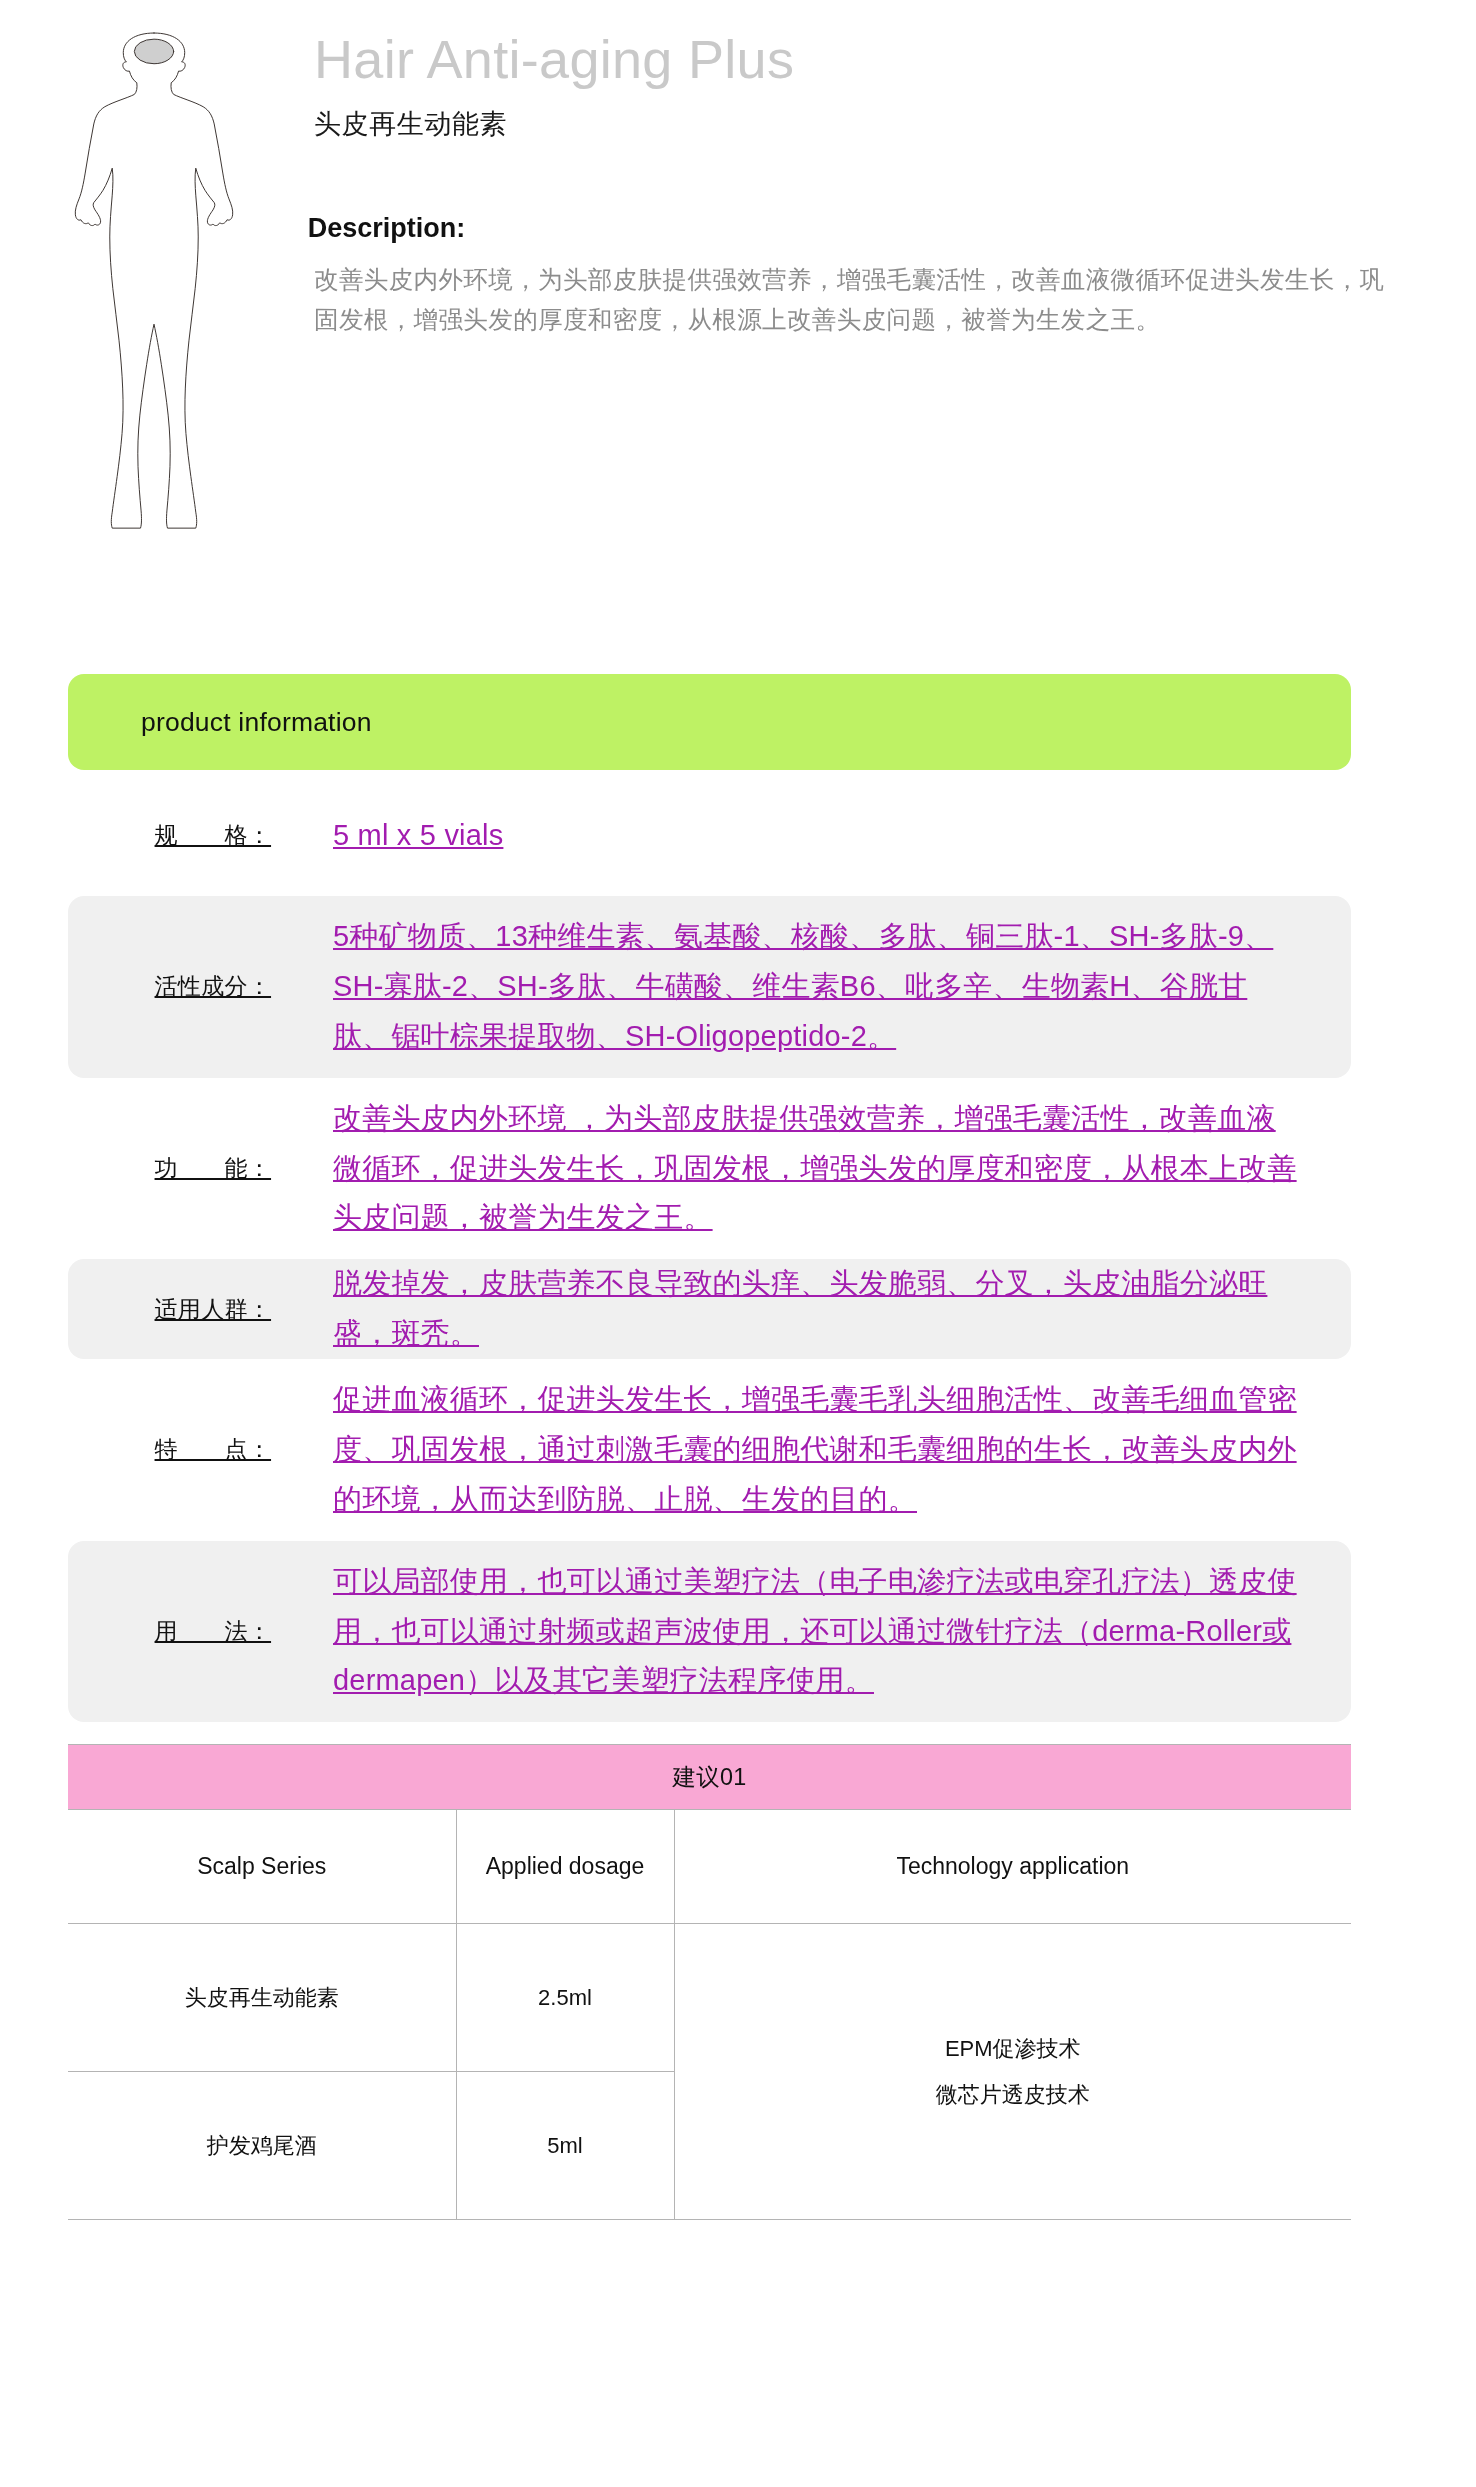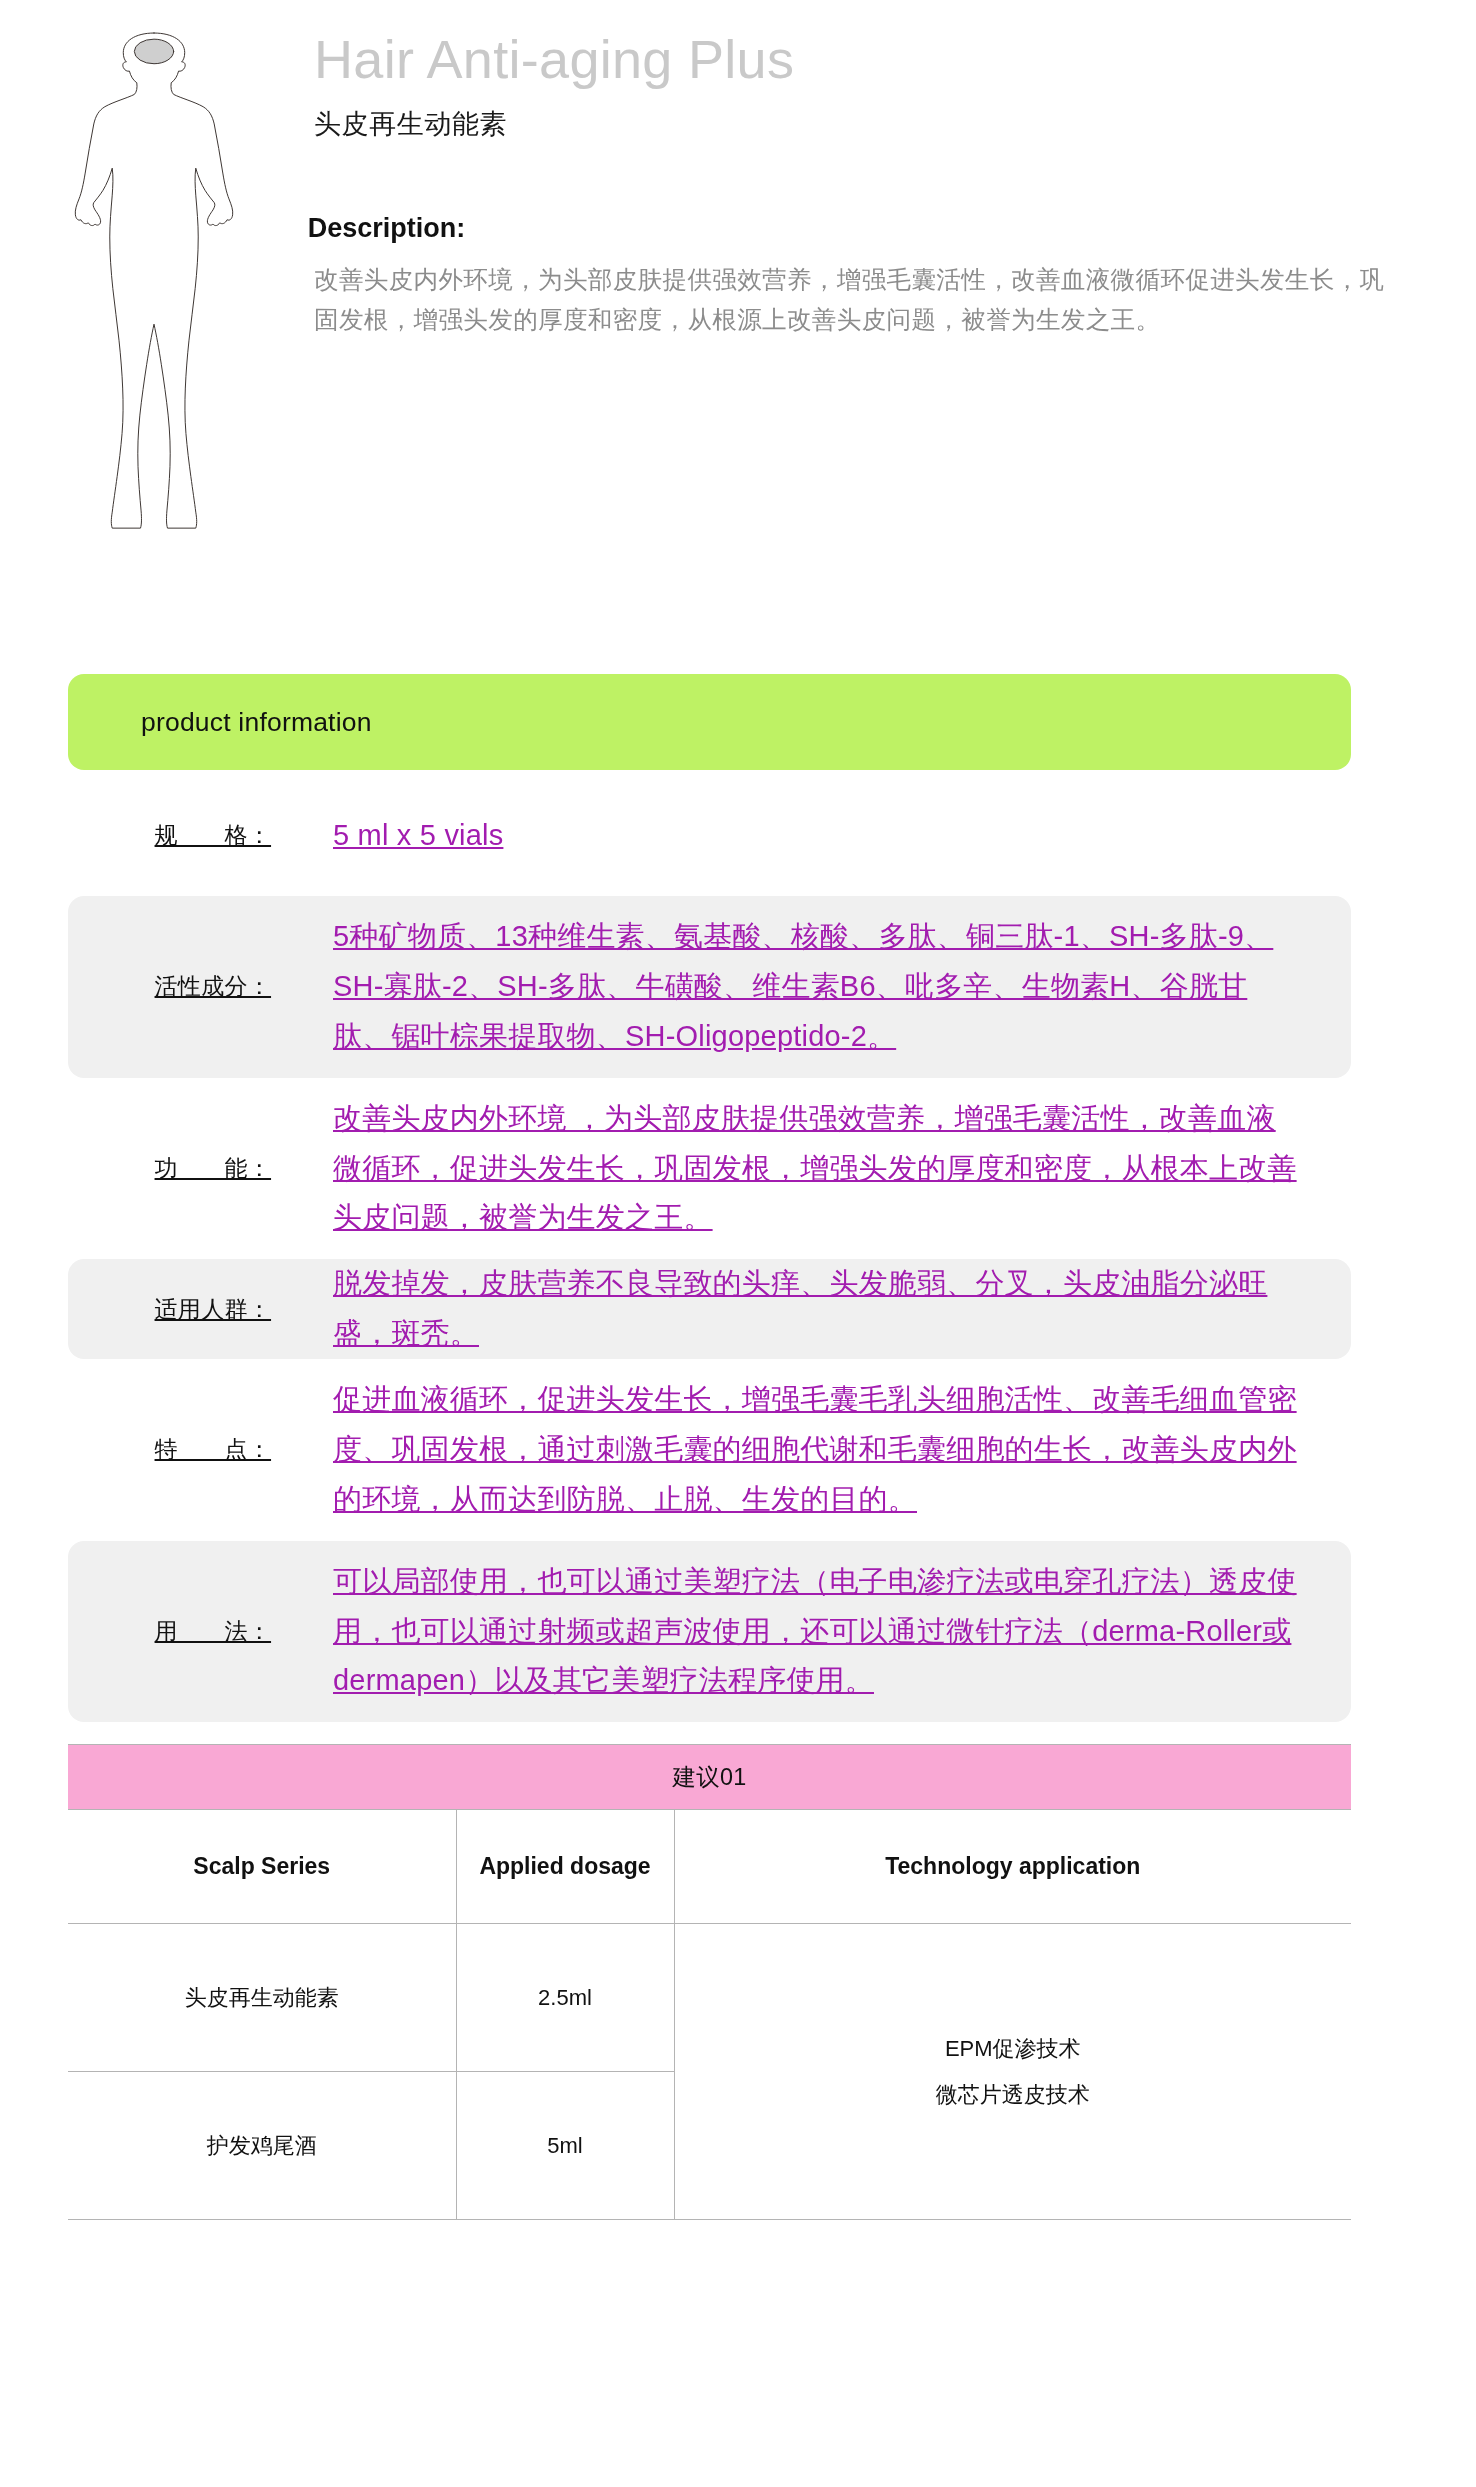--- a/index.html
+++ b/index.html
@@ -148,21 +148,20 @@
     background: #f9a8d4;
     height: 62px;
     font-size: 23.4px;
     letter-spacing: 0.3px;
     border-left: none;
     border-right: none;
   }
   .suggest-table .col-head {
     height: 111px;
     font-size: 23px;
-    font-weight: bold;
   }
   .suggest-table .cell {
     height: 145px;
     font-size: 22px;
   }
   .suggest-table .tech-cell {
     font-size: 22px;
     line-height: 2.05;
   }
   .suggest-table col.c1 { width: 388px; }

